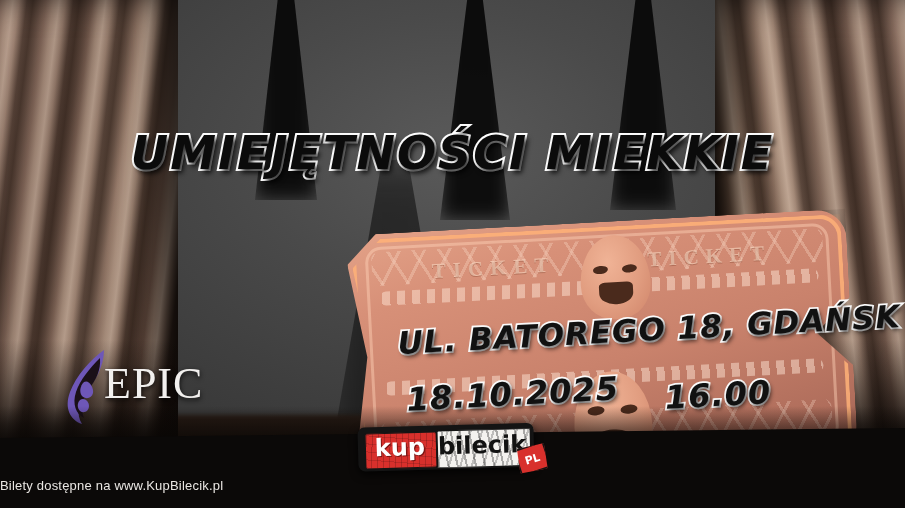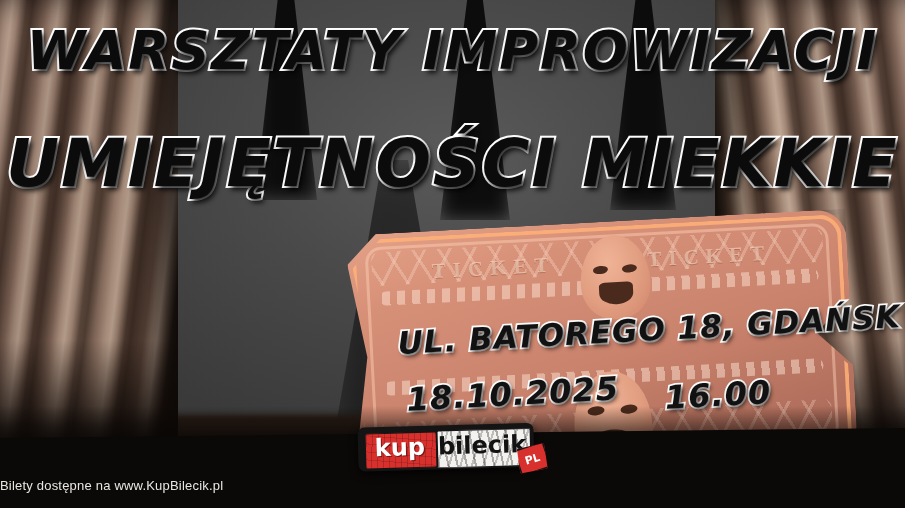--- a/index.html
+++ b/index.html
@@ -183,21 +183,21 @@
     font-family:"DejaVu Sans",sans-serif;
     font-weight:700;font-style:italic;
     color:#0b0b0b;
     letter-spacing:2px;
     -webkit-text-stroke:4px #ffffff;
     paint-order:stroke fill;
     text-shadow:3px 4px 5px rgba(0,0,0,.8);
     white-space:nowrap;
   }
   .headline.l1{top:20px;font-size:53px;}
-  .headline.l2{top:126px;font-size:65px;}
+  .headline.l2{top:126px;font-size:46px;}
 
   
   .tk-text{
     position:absolute;
     font-family:"DejaVu Sans",sans-serif;
     font-weight:700;font-style:italic;
     color:#111;
     -webkit-text-stroke:3.5px #ffffff;
     paint-order:stroke fill;
     text-shadow:2px 3px 4px rgba(0,0,0,.65);
@@ -331,23 +331,33 @@
         </div>
       </div>
     </div>
     <div class="ticket-glow"></div>
 
     <div class="tk-text addr">UL. BATOREGO 18, GDAŃSK</div>
     <div class="tk-text date">18.10.2025</div>
     <div class="tk-text time">16.00</div>
   </div>
 
-  <div class="headline l1">WARSZTATY IMPROWIZACJI</div>
   <div class="headline l2">UMIEJĘTNOŚCI MIEKKIE</div>
 
+  <div class="epic">
+    <svg class="flame" viewBox="0 0 58 78">
+      <path d="M44 2 C30 12 16 28 10 44 C4 60 10 72 22 76 C16 66 18 54 26 44
+               C34 34 44 20 44 2 Z" fill="#6e57b8"></path>
+      <path d="M40 10 C30 20 20 32 16 44 C12 56 16 66 24 70
+               C20 60 22 50 29 41 C36 32 41 22 40 10 Z" fill="#1a1018"></path>
+      <path d="M24 34 C20 38 19 44 22 48 C26 52 32 50 33 45 C34 40 29 31 24 34 Z" fill="#6e57b8"></path>
+      <path d="M20 52 C17 55 17 60 20 63 C24 66 29 63 29 58 C29 53 24 49 20 52 Z" fill="#6e57b8"></path>
+    </svg>
+    <div class="word">EPIC</div>
+  </div>
 
   <div class="band-haze"></div>
   <div class="bottom-band"></div>
 
   <div class="kb">
     <div class="kb-body"></div>
     <div class="kb-red"></div>
     <div class="kb-white"></div>
     <div class="kb-kup">kup</div>
     <div class="kb-bil">bilecik</div>

